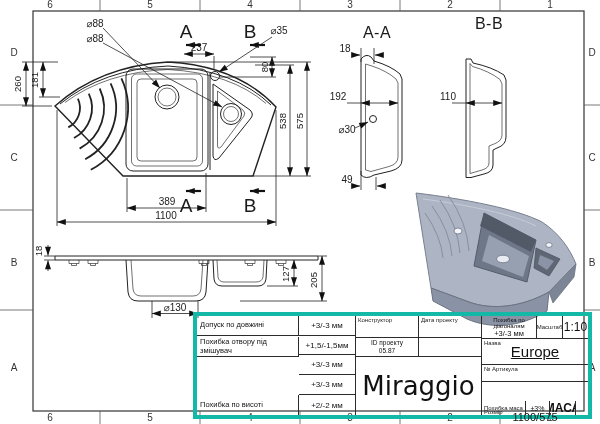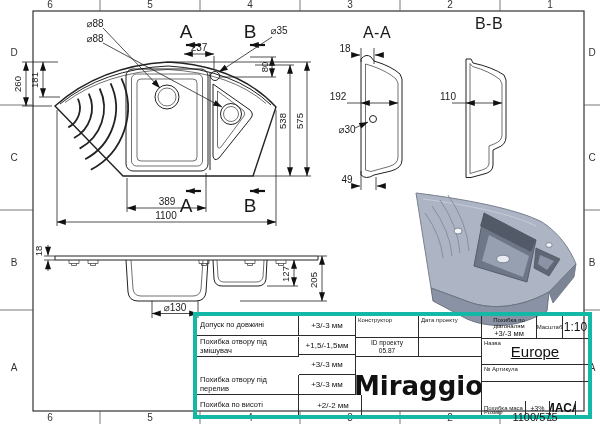--- a/index.html
+++ b/index.html
@@ -20,21 +20,21 @@
   
   .tb{position:absolute;left:193px;top:312px;width:391px;height:99px;
       border:4px solid #14b8a6;color:#111;}
   .cell{position:absolute;box-sizing:border-box;border-right:1px solid #2b2b2b;
         border-bottom:1px solid #2b2b2b;overflow:hidden;}
   .nr{border-right:none;} .nb{border-bottom:none;}
   .lbl{font-size:7.5px;line-height:1.12;padding:2px 3px;display:flex;align-items:center;}
   .val{font-size:8px;display:flex;align-items:center;justify-content:center;text-align:center;}
   .tiny{font-size:6px;padding:1px 2px;color:#222;}
   .idc{font-size:6.5px;display:flex;flex-direction:column;align-items:center;justify-content:center;text-align:center;line-height:1.2;}
-  .logo{font-size:26px;font-weight:700;display:flex;align-items:center;justify-content:center;
+  .logo{font-size:26px;font-weight:400;display:flex;align-items:center;justify-content:center;
         font-family:"DejaVu Sans",sans-serif;letter-spacing:0;}
   .twoline{display:flex;flex-direction:column;align-items:center;justify-content:center;text-align:center;}
   .twoline .a{font-size:6px;} .twoline .b{font-size:7.5px;}
   .scale{font-size:12px;font-weight:400;display:flex;align-items:center;justify-content:center;}
   .named{position:relative;}
   .named .corner{position:absolute;left:2px;top:1px;font-size:6px;color:#222;}
   .named .main{width:100%;height:100%;display:flex;align-items:center;justify-content:center;}
   .europe{font-size:15px;text-decoration:underline;} .size{font-size:11px;} .masa{font-size:12px;font-weight:700;}
   .p3{font-size:7px;}
 </style>
@@ -214,24 +214,23 @@
   </g>
 </svg>
 
 <div class="tb">
 
   <div class="cell lbl" style="left:0;top:0;width:102px;height:20px">Допуск по довжині</div>
   <div class="cell val" style="left:102px;top:0;width:57px;height:20px">+3/-3 мм</div>
   <div class="cell val" style="left:102px;top:20px;width:57px;height:19px">+1,5/-1,5мм</div>
   <div class="cell lbl" style="left:0;top:21px;width:102px;height:20px">Похибка отвору під змішувач</div>
   <div class="cell val" style="left:102px;top:39px;width:57px;height:20px">+3/-3 мм</div>
-  <div class="cell lbl" style="left:0;top:59px;width:102px;height:20px">Похибка отвору під перелив</div>
   <div class="cell val" style="left:102px;top:59px;width:57px;height:20px">+3/-3 мм</div>
   <div class="cell lbl nb" style="left:0;top:79px;width:102px;height:20px">Похибка по висоті</div>
-  <div class="cell val nb" style="left:108px;top:79px;width:57px;height:20px">+2/-2 мм</div>
+  <div class="cell val nb" style="left:102px;top:79px;width:57px;height:20px">+2/-2 мм</div>
 
   <div class="cell tiny" style="left:159px;top:0;width:63px;height:22px">Конструктор</div>
   <div class="cell tiny" style="left:222px;top:0;width:63px;height:22px">Дата проекту</div>
   <div class="cell idc" style="left:159px;top:22px;width:63px;height:19px">
     <span>ID проекту</span>
     <span>05.87</span>
   </div>
   <div class="cell" style="left:222px;top:22px;width:63px;height:19px"></div>
   <div class="cell logo nb" style="left:159px;top:41px;width:126px;height:58px">Miraggio</div>
 

